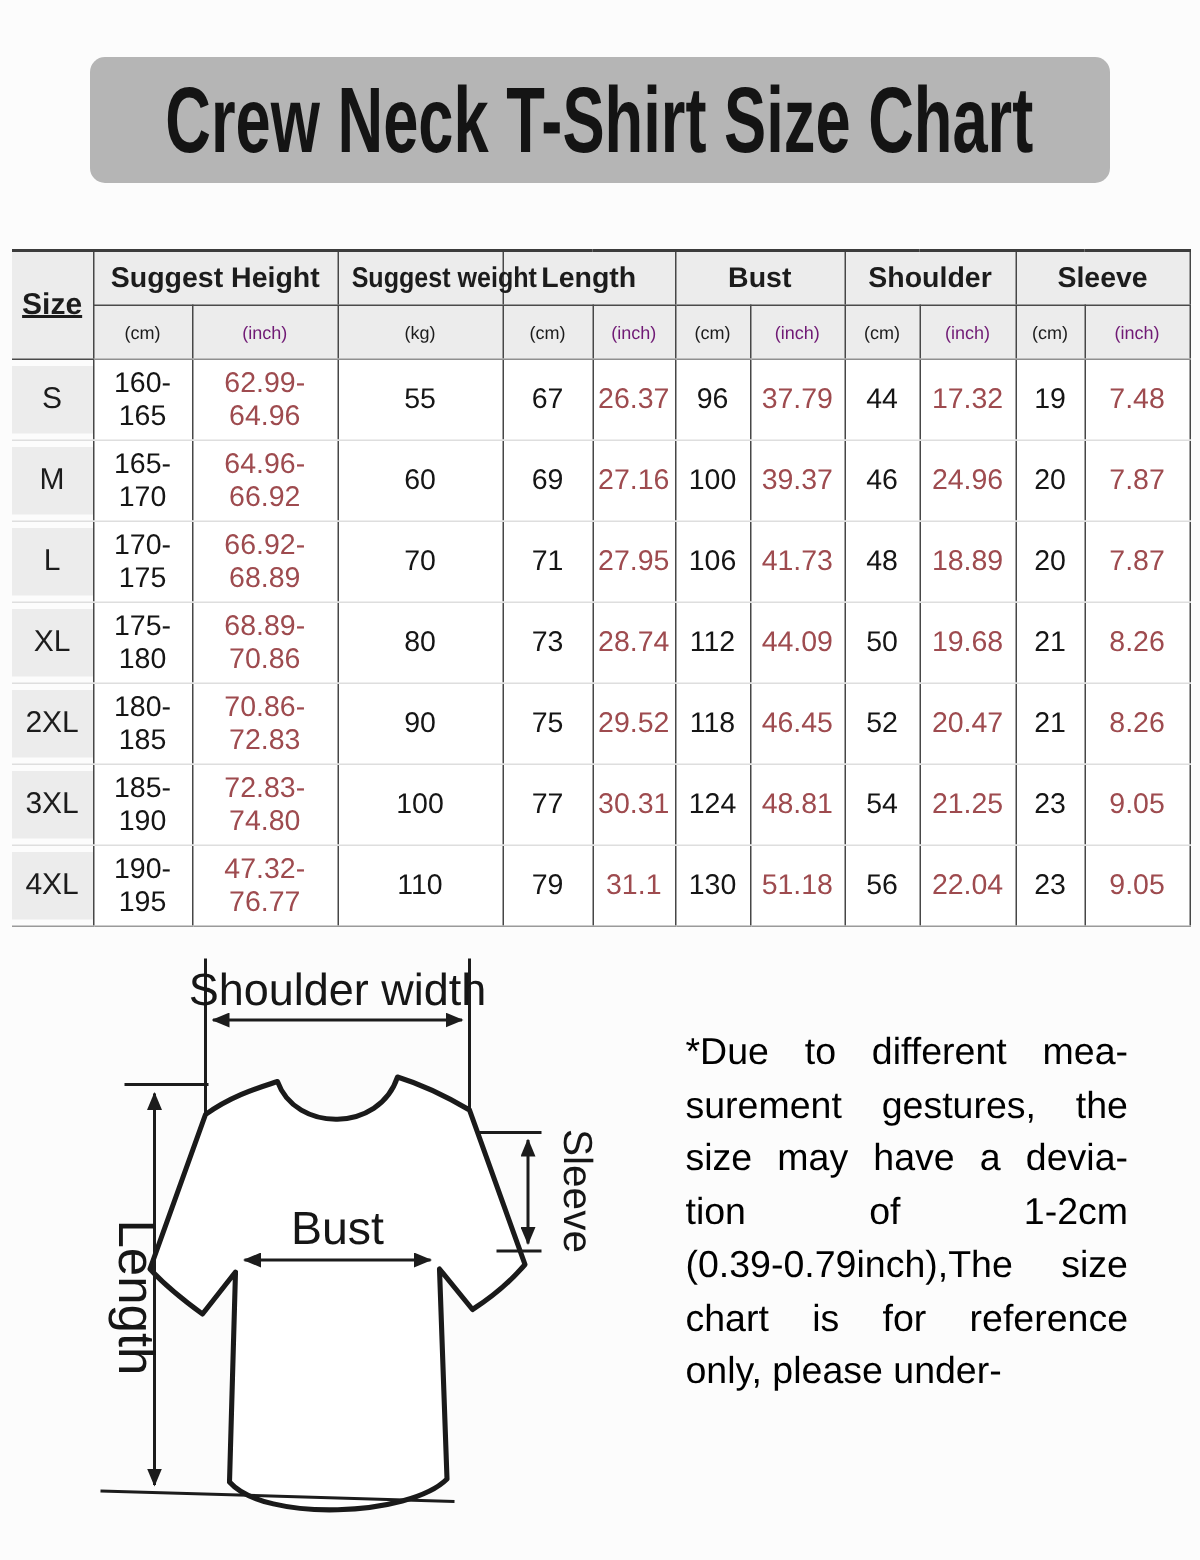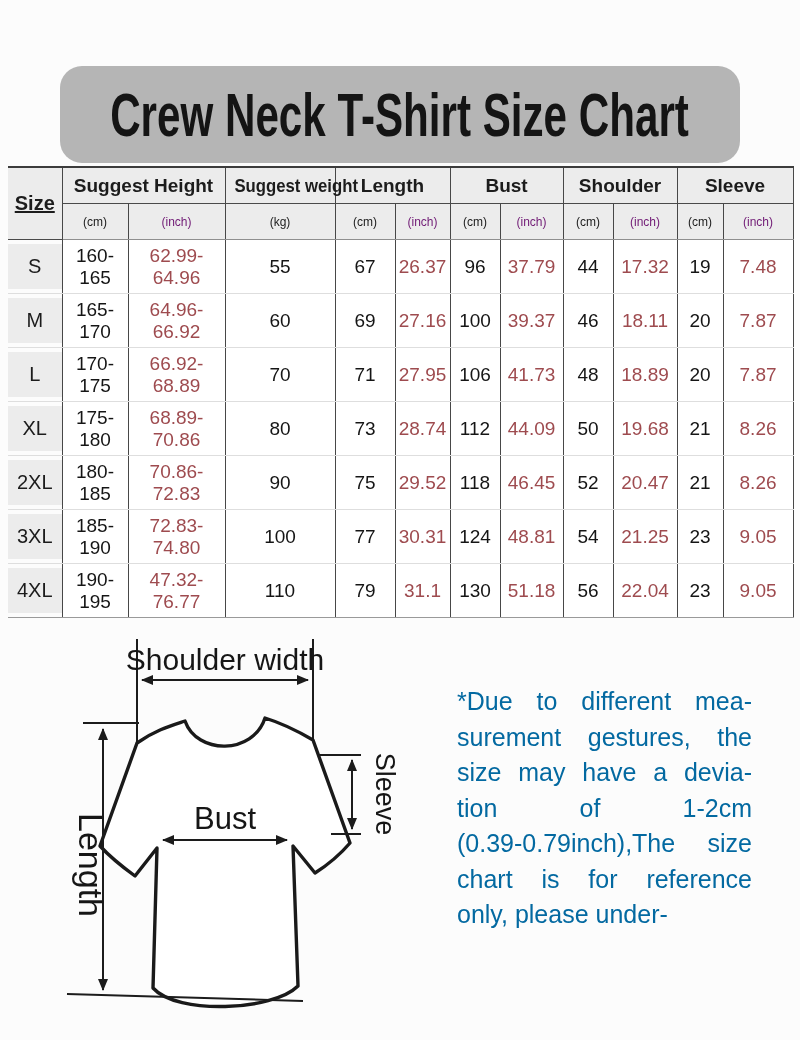--- a/index.html
+++ b/index.html
@@ -4,23 +4,23 @@
 <style>
   html,body { margin:0; padding:0; }
   body {
     width:800px; height:1040px; position:relative;
     background:#fcfcfc;
     font-family:"Liberation Sans", sans-serif;
     overflow:hidden;
   }
   
   .banner {
-    position:absolute; left:60px; top:38px; width:680px; height:97px;
-    background:#b5b5b5; border-radius:22px;
-    display:flex; align-items:center; justify-content:center;margin-top:28px;
+    position:absolute; left:60px; top:38px; width:680px; height:84px;
+    background:#b5b5b5; border-radius:10px;
+    display:flex; align-items:center; justify-content:center;
   }
   .banner-text {
     font-size:62px; font-weight:bold; color:#141414;
     white-space:nowrap; display:inline-block;
     transform:scaleX(0.68); letter-spacing:0px;
   }
   
   .size-table {
     position:absolute; left:8px; top:166px; width:785px;
     border-collapse:collapse; table-layout:fixed;
@@ -52,21 +52,21 @@
     font-size:20px; color:#1c1c1c;
   }
   
   .diagram { position:absolute; left:35px; top:633px; width:420px; height:407px; }
   .diagram text { font-family:"Liberation Sans", sans-serif; fill:#161616; }
   .diagram .shape { fill:#ffffff; stroke:#1a1a1a; stroke-width:3.4; stroke-linejoin:round; stroke-linecap:round; }
   .diagram .meas { stroke:#1c1c1c; stroke-width:2; fill:none; }
   
   .note {
     position:absolute; left:457px; top:684px; width:295px;
-    font-size:25px; line-height:35.5px; color:#0369a1;
+    font-size:25px; line-height:35.5px; color:#000000;
   }
   .note-line { text-align:justify; text-align-last:justify; }
   .note-line:last-child { text-align-last:left; }
 </style>
 </head>
 <body>
 
 <div class="page">
 
   <div class="banner">
@@ -135,21 +135,21 @@
             <div class="chip">M</div>
           </td>
       <td class="cm">165-170</td>
       <td class="inch">64.96-66.92</td>
       <td class="cm">60</td>
       <td class="cm">69</td>
       <td class="inch">27.16</td>
       <td class="cm">100</td>
       <td class="inch">39.37</td>
       <td class="cm">46</td>
-      <td class="inch">18.11</td>
+      <td class="inch">24.96</td>
       <td class="cm">20</td>
       <td class="inch">7.87</td>
     </tr>
 
     <tr class="data-row">
       <td class="td-size no-left">
             <div class="chip">L</div>
           </td>
       <td class="cm">170-175</td>
       <td class="inch">66.92-68.89</td>

